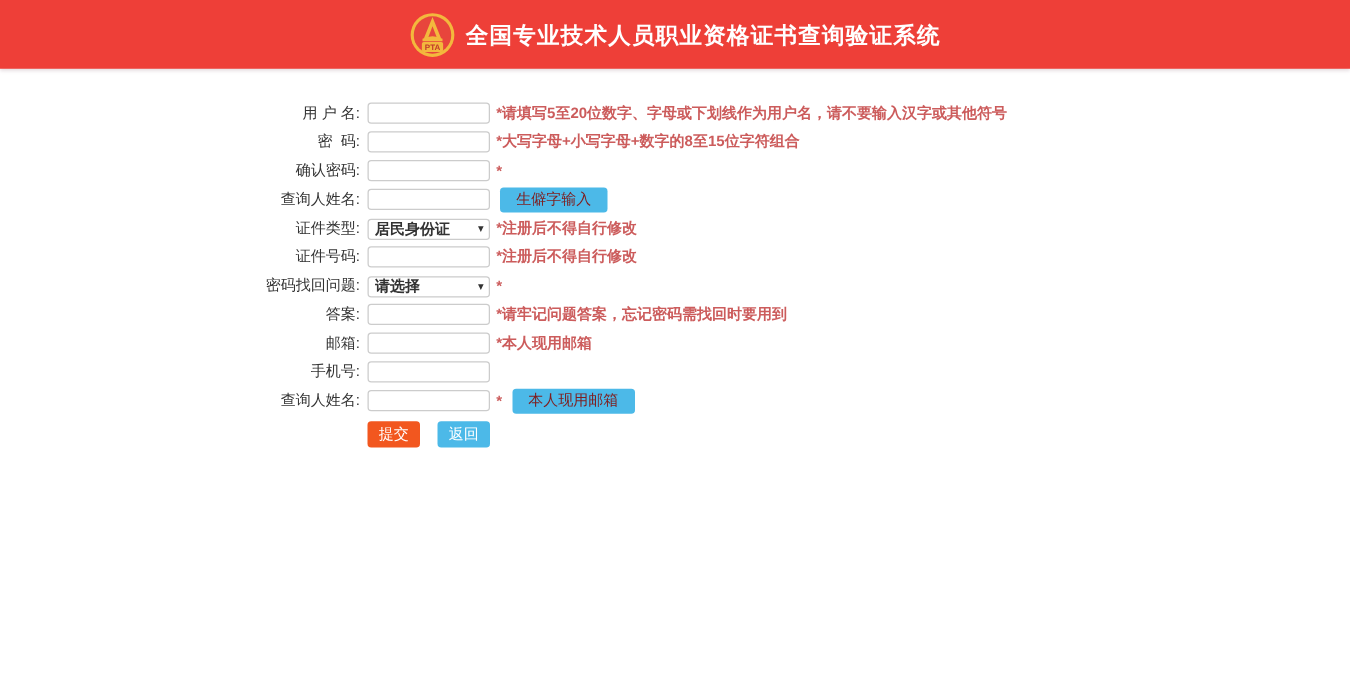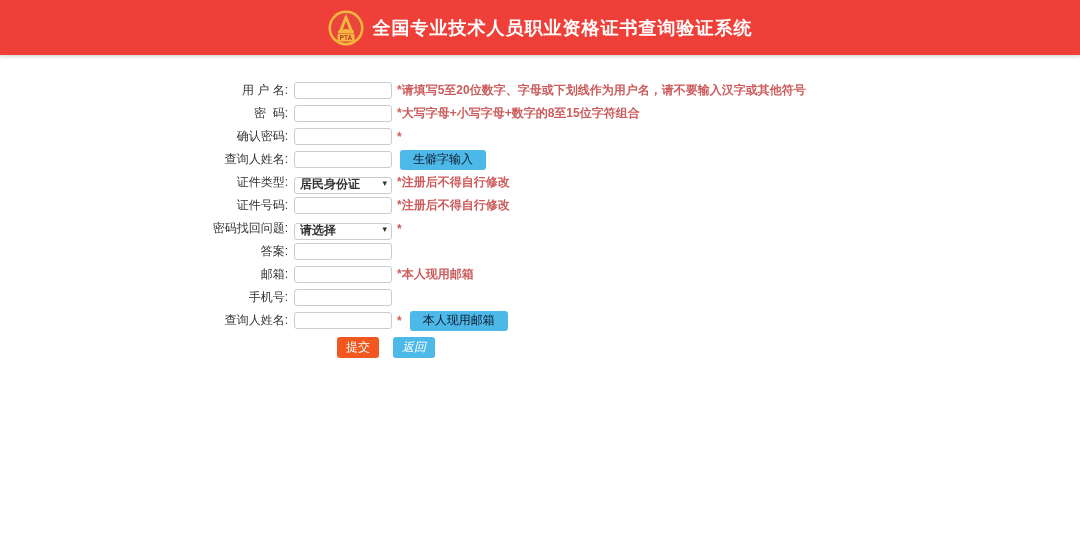--- a/index.html
+++ b/index.html
@@ -58,21 +58,21 @@
     background: #ffffff;
     outline: none;
   }
   .select-wrap { position: relative; width: 98px; height: 17px; }
   .select-wrap select {
     width: 98px;
     height: 17px;
     border: 1px solid #cccccc;
     border-radius: 3px;
     background: #ffffff;
-    font-family: Liberation Mono, monospace;
+    font-family: Liberation Serif, serif;
     font-size: 12px;
     font-weight: bold;
     color: #333333;
     padding: 0 16px 0 5px;
     -webkit-appearance: none;
     appearance: none;
     outline: none;
   }
   .chevron {
     position: absolute;
@@ -85,21 +85,21 @@
   }
   .row-hint {
     font-size: 12px;
     color: #cc5c5c;
     margin-left: 5px;
     white-space: nowrap;
     font-weight: bold;
   }
   .inline-btn {
     background: #4cb9e8;
-    color: #0f172a;
+    color: #7f1d1d;
     border: none;
     border-radius: 3px;
     height: 20px;
     padding: 0 13px;
     font-size: 12px;
     font-family: "Liberation Sans", sans-serif;
     margin-left: 8px;
     cursor: pointer;
     white-space: nowrap;
   }
@@ -113,22 +113,22 @@
     border: none;
     border-radius: 3px;
     color: #ffffff;
     font-size: 12px;
     font-family: "Liberation Sans", sans-serif;
     height: 21px;
     min-width: 38px;
     padding: 0 9px;
     cursor: pointer;
   }
-  .submit-btn { background: #f2571f; margin-left: 43px; }
-  .back-btn   { background: #4cb9e8; font-style: italic; }
+  .submit-btn { background: #f2571f; }
+  .back-btn   { background: #4cb9e8; }
 </style>
 </head>
 <body>
 
 <div class="header">
   <svg class="logo" viewBox="0 0 36 36" aria-hidden="true">
     <circle cx="18" cy="18" r="17.5" fill="#f3b83d"></circle>
     <circle cx="18" cy="18" r="15" fill="#e8453c"></circle>
     <path d="M18 3.5 L25 21 L21.8 21 L18 11 L14.2 21 L11 21 Z" fill="#f3b83d"></path>
     <path d="M10 21 Q18 17 26 21 L26 23 L10 23 Z" fill="#f3b83d"></path>
@@ -188,20 +188,21 @@
         <option>请选择</option>
       </select>
       <span class="chevron">▾</span>
     </span>
     <span class="row-hint">*</span>
   </div>
 
   <div class="form-row">
     <label class="row-label">答案:</label>
     <input class="text-field" type="text" style="">
+    <span class="row-hint">*请牢记问题答案，忘记密码需找回时要用到</span>
   </div>
 
   <div class="form-row">
     <label class="row-label">邮箱:</label>
     <input class="text-field" type="text" style="">
     <span class="row-hint">*本人现用邮箱</span>
   </div>
 
   <div class="form-row">
     <label class="row-label">手机号:</label>

